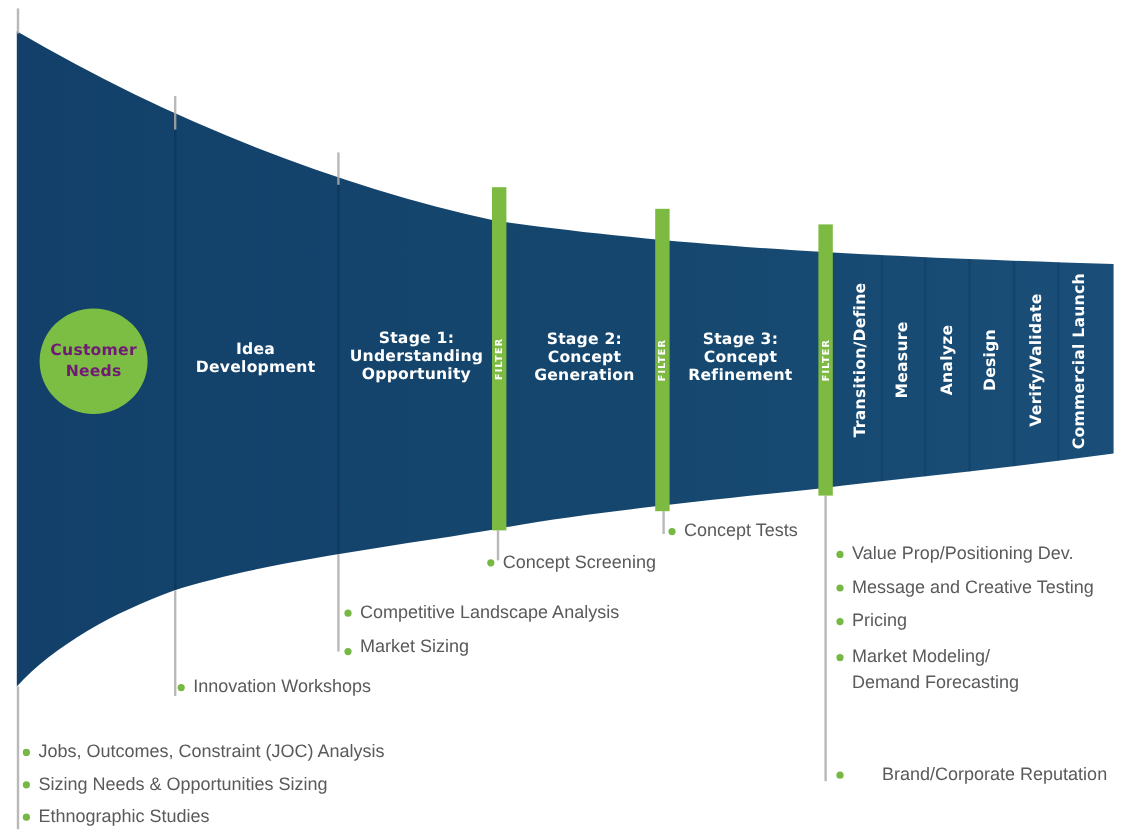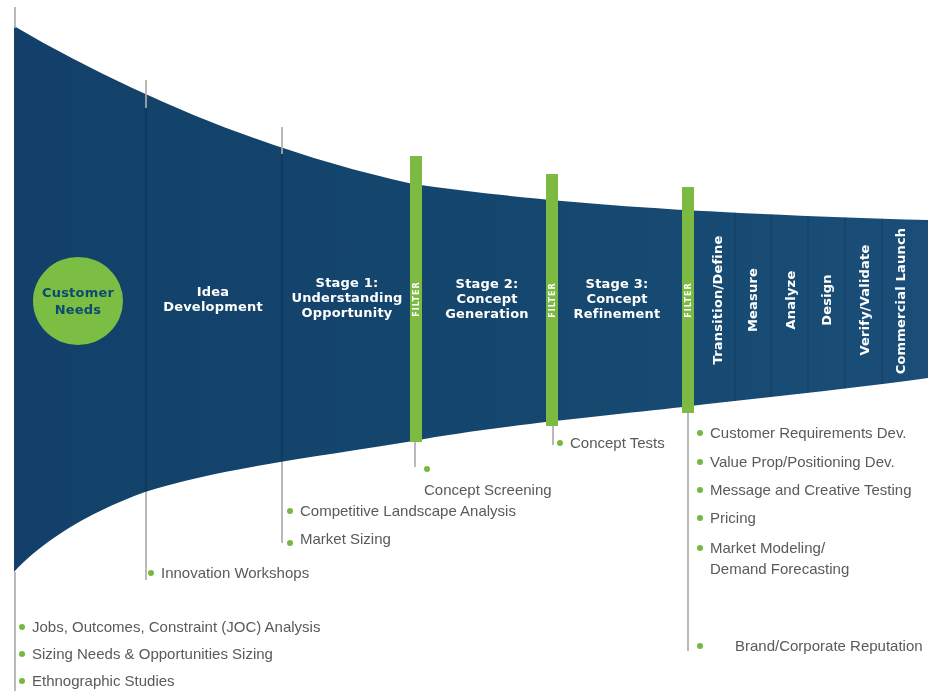--- a/index.html
+++ b/index.html
@@ -41,21 +41,21 @@
   .entry-circle {
     position:absolute;
     left:33px; top:257px;
     width:90px; height:88px;
     border-radius:50%;
     background:#7CBD44;
     display:flex; align-items:center; justify-content:center;
     text-align:center;
   }
   .entry-circle .lbl {
-    color:#0c4a6e;
+    color:#701a75;
     font-family:"DejaVu Sans", sans-serif;
     font-weight:bold;
     font-size:13px;
     line-height:17px;
     white-space:pre-line;
     letter-spacing:.2px;
   }
 
   .stage-label {
     position:absolute;
@@ -169,21 +169,21 @@
   <div class="phase-label" style="left:790px;top:300px;">Analyze</div>
   <div class="phase-label" style="left:826px;top:300px;">Design</div>
   <div class="phase-label" style="left:864px;top:300px;">Verify/Validate</div>
   <div class="phase-label" style="left:900px;top:301px;">Commercial Launch</div>
 
   <div class="bullet" style="left:557px;top:432px;">
     <span class="dot"></span>
     <span>Concept Tests</span>
   </div>
 
-  <div class="bullet" style="left:424px;top:458px;flex-direction:column;">
+  <div class="bullet" style="left:406px;top:458px;">
     <span class="dot"></span>
     <span>Concept Screening</span>
   </div>
 
   <div class="bullet" style="left:287px;top:500px;">
     <span class="dot"></span>
     <span>Competitive Landscape Analysis</span>
   </div>
   <div class="bullet" style="left:287px;top:528px;align-items:center;">
     <span class="dot"></span>
@@ -201,24 +201,20 @@
   </div>
   <div class="bullet" style="left:19px;top:616px;">
     <span class="dot"></span>
     <span>Jobs, Outcomes, Constraint (JOC) Analysis</span>
   </div>
   <div class="bullet" style="left:19px;top:670px;">
     <span class="dot"></span>
     <span>Ethnographic Studies</span>
   </div>
 
-  <div class="bullet" style="left:697px;top:422px;">
-    <span class="dot"></span>
-    <span>Customer Requirements Dev.</span>
-  </div>
   <div class="bullet" style="left:697px;top:451px;">
     <span class="dot"></span>
     <span>Value Prop/Positioning Dev.</span>
   </div>
   <div class="bullet" style="left:697px;top:479px;">
     <span class="dot"></span>
     <span>Message and Creative Testing</span>
   </div>
   <div class="bullet" style="left:697px;top:507px;">
     <span class="dot"></span>

